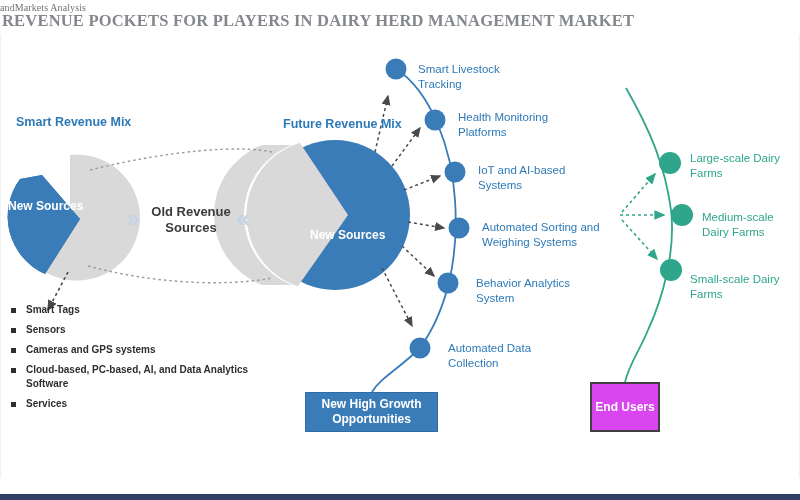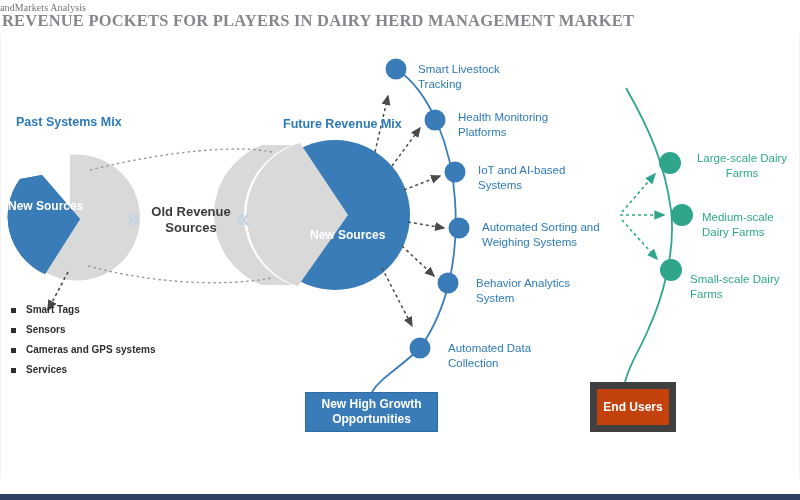--- a/index.html
+++ b/index.html
@@ -169,23 +169,23 @@
     box-sizing: border-box;
   }
   #box-opportunities {
     left: 305px; top: 392px;
     width: 133px; height: 40px;
     background: #3a7cb8;
     border: 1px solid #2e6ca3;
   }
   #box-endusers {
     left: 590px; top: 382px;
-    width: 86px; height: 50px;
-    background: #c2410c;
-    border: 7px solid #404040;
+    width: 70px; height: 50px;
+    background: #d946ef;
+    border: 2px solid #404040;
   }
 
   svg.overlay {
     position: absolute;
     left: 0;
     top: 0;
     width: 800px;
     height: 500px;
     pointer-events: none;
   }
@@ -256,50 +256,51 @@
 
     <circle cx="670" cy="163" r="11" fill="#2fa68b"></circle>
     <circle cx="682" cy="215" r="11" fill="#2fa68b"></circle>
     <circle cx="671" cy="270" r="11" fill="#2fa68b"></circle>
 
     <path d="M622,212 L655,174" stroke="#2fa68b" stroke-width="1.6" stroke-dasharray="3,3" fill="none" marker-end="url(#arrowGreen)"></path>
     <path d="M620,215 L664,215" stroke="#2fa68b" stroke-width="1.6" stroke-dasharray="3,3" fill="none" marker-end="url(#arrowGreen)"></path>
     <path d="M622,220 L657,259" stroke="#2fa68b" stroke-width="1.6" stroke-dasharray="3,3" fill="none" marker-end="url(#arrowGreen)"></path>
   </svg>
 
-  <div class="sec-head" id="past-head">Past Systems Mix</div>
+  <div class="sec-head" id="past-head">Smart Revenue Mix</div>
   <div class="sec-head" id="future-head">Future Revenue Mix</div>
 
   <div class="pie-label" style="left:8px; top:199px; width:70px;">
     <span>New Sources</span>
   </div>
 
   <div class="pie-label" style="left:310px; top:228px; width:70px;">
     <span>New Sources</span>
   </div>
 
   <div class="chev" id="chev-right">»</div>
   <div class="chev" id="chev-left">«</div>
   <div class="old-rev">Old Revenue Sources</div>
 
   <ul class="bullets">
     <li>Smart Tags</li>
     <li>Sensors</li>
     <li>Cameras and GPS systems</li>
+    <li>Cloud-based, PC-based, AI, and Data Analytics Software</li>
     <li>Services</li>
   </ul>
 
   <div class="node-label" style="left:418px; top:62px;  width:110px;">Smart Livestock Tracking</div>
   <div class="node-label" style="left:458px; top:110px; width:118px;">Health Monitoring Platforms</div>
   <div class="node-label" style="left:478px; top:163px; width:110px;">IoT and AI-based Systems</div>
   <div class="node-label" style="left:482px; top:220px; width:136px;">Automated Sorting and Weighing Systems</div>
   <div class="node-label" style="left:476px; top:276px; width:124px;">Behavior Analytics System</div>
   <div class="node-label" style="left:448px; top:341px; width:108px;">Automated Data Collection</div>
 
-  <div class="node-label green" style="left:690px; top:151px; width:104px;text-align:center;">Large-scale Dairy Farms</div>
+  <div class="node-label green" style="left:690px; top:151px; width:104px;">Large-scale Dairy Farms</div>
   <div class="node-label green" style="left:702px; top:210px; width:96px;">Medium-scale Dairy Farms</div>
   <div class="node-label green" style="left:690px; top:272px; width:110px;">Small-scale Dairy Farms</div>
 
   <div class="box" id="box-opportunities">New High Growth Opportunities</div>
   <div class="box" id="box-endusers">End Users</div>
 
   <div class="footer-bar"></div>
 </div>
 
 </body></html>

